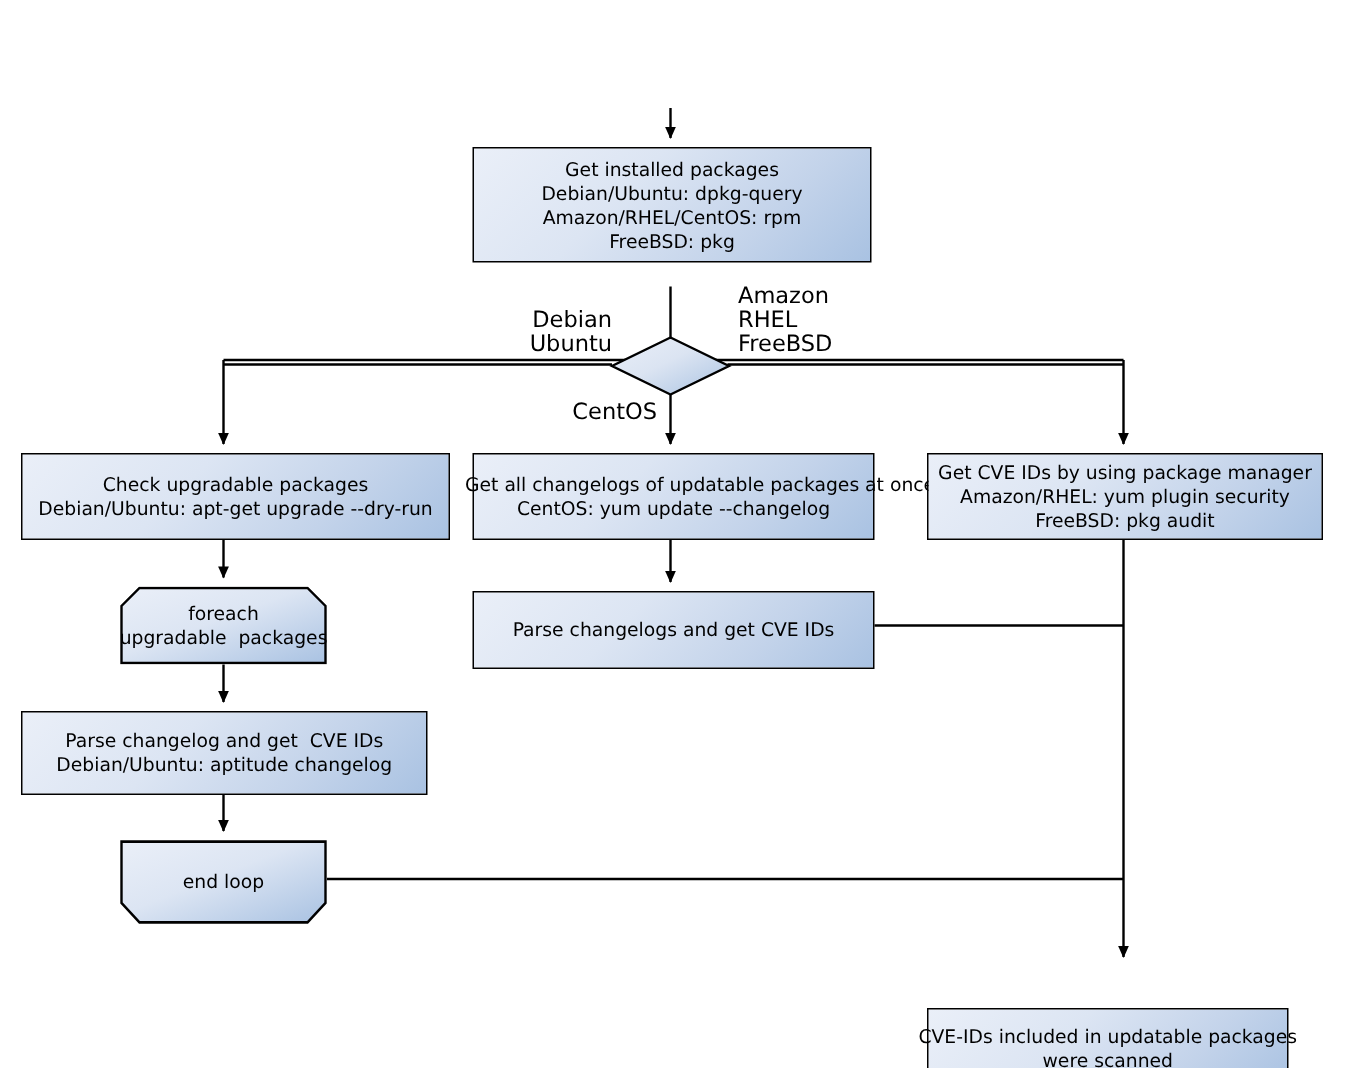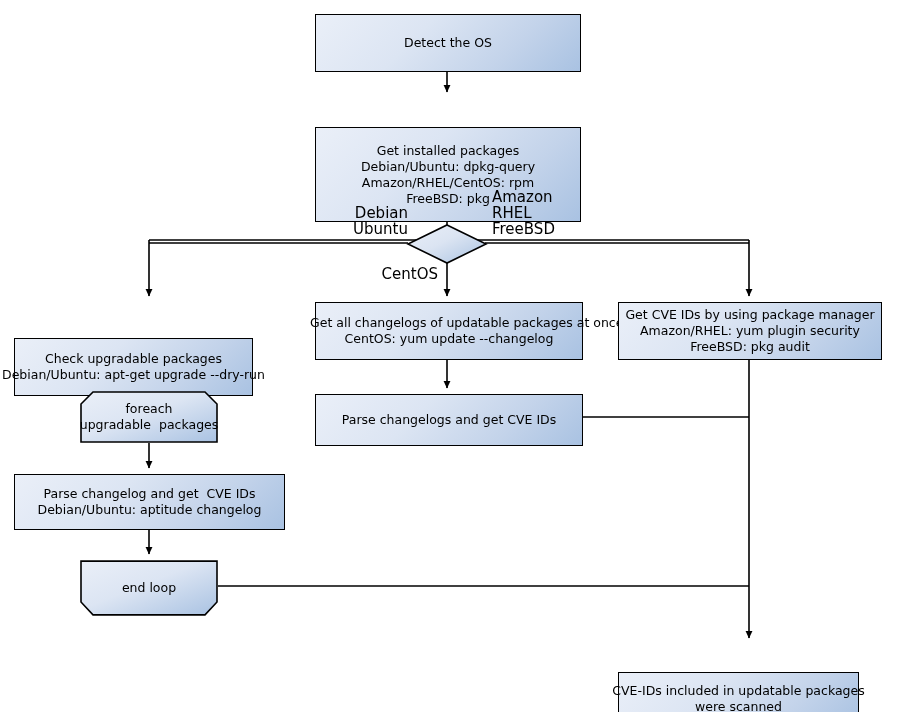--- a/index.html
+++ b/index.html
@@ -109,25 +109,22 @@
       <path d="M218,586 L749,586"></path>
 
       <path d="M447,360 L447,388" marker-end="url(#arrow)"></path>
 
       <path d="M583,417 L749,417"></path>
 
       <path d="M749,360 L749,638" marker-end="url(#arrow)"></path>
     </g>
   </svg>
 
-  <div class="node" style="left:315px; top:14px; width:266px; height:58px;">
-    <span>Detect the OS</span>
-  </div>
-
-  <div class="node" style="left:315px; top:98px; width:266px; height:95px;margin-top:29px;">
+
+  <div class="node" style="left:315px; top:98px; width:266px; height:77px;">
     <span>Get installed packages
 Debian/Ubuntu: dpkg-query
 Amazon/RHEL/CentOS: rpm
 FreeBSD: pkg</span>
   </div>
 
   <div class="diamond" style="left:406px; top:223px; width:82px; height:42px;">
     <svg width="82" height="42" viewBox="0 0 82 42" xmlns="http://www.w3.org/2000/svg">
       <defs>
         <linearGradient id="dgrad" x1="0" y1="0" x2="1" y2="1">
@@ -142,21 +139,21 @@
 
   <div class="edge-label el-center" style="left:340px; top:205px; width:68px; text-align:right;">Debian
 Ubuntu</div>
 
   <div class="edge-label el-center" style="left:372px; top:266px; width:66px; text-align:right;">CentOS</div>
 
   <div class="edge-label el-center" style="left:492px; top:189px; width:86px; text-align:left;">Amazon
 RHEL
 FreeBSD</div>
 
-  <div class="node" style="left:14px; top:302px; width:239px; height:58px;margin-top:36px;">
+  <div class="node" style="left:14px; top:302px; width:286px; height:58px;">
     <span>Check upgradable packages
 Debian/Ubuntu: apt-get upgrade --dry-run</span>
   </div>
 
   <div class="node" style="left:315px; top:302px; width:268px; height:58px;">
     <span style="display:block; width:278px;">Get all changelogs of updatable packages at once
 CentOS: yum update --changelog</span>
   </div>
 
   <div class="node" style="left:618px; top:302px; width:264px; height:58px;">

